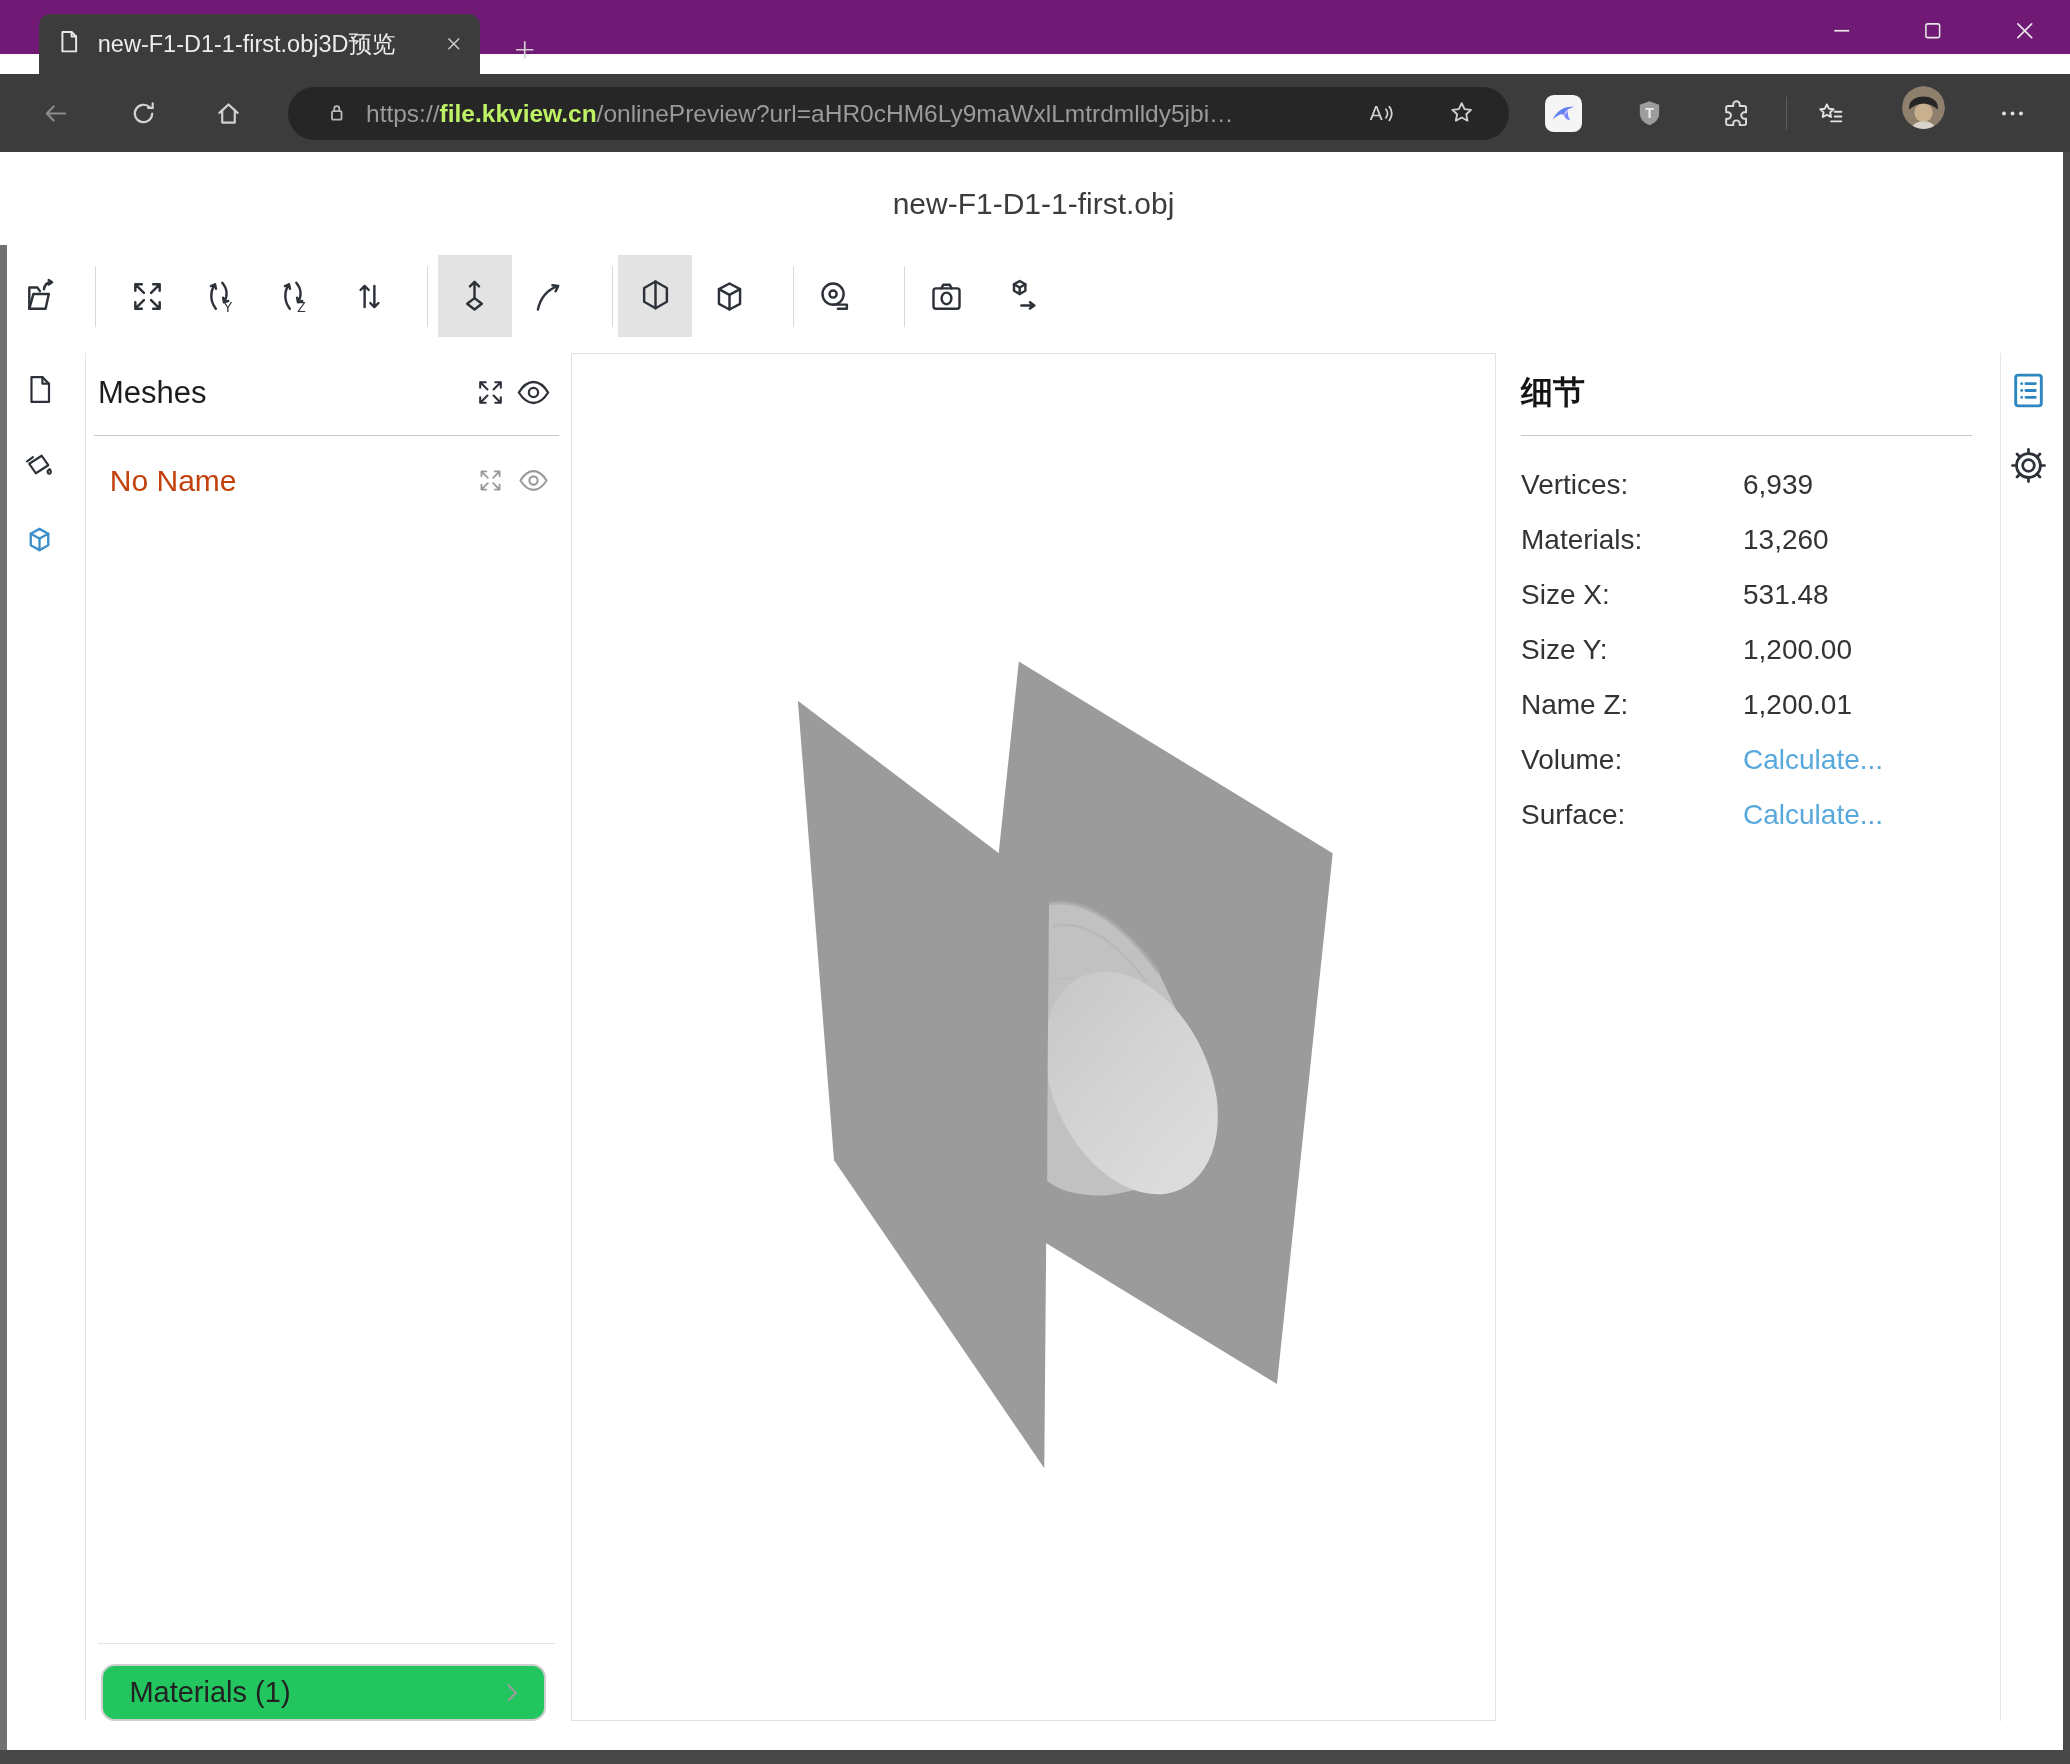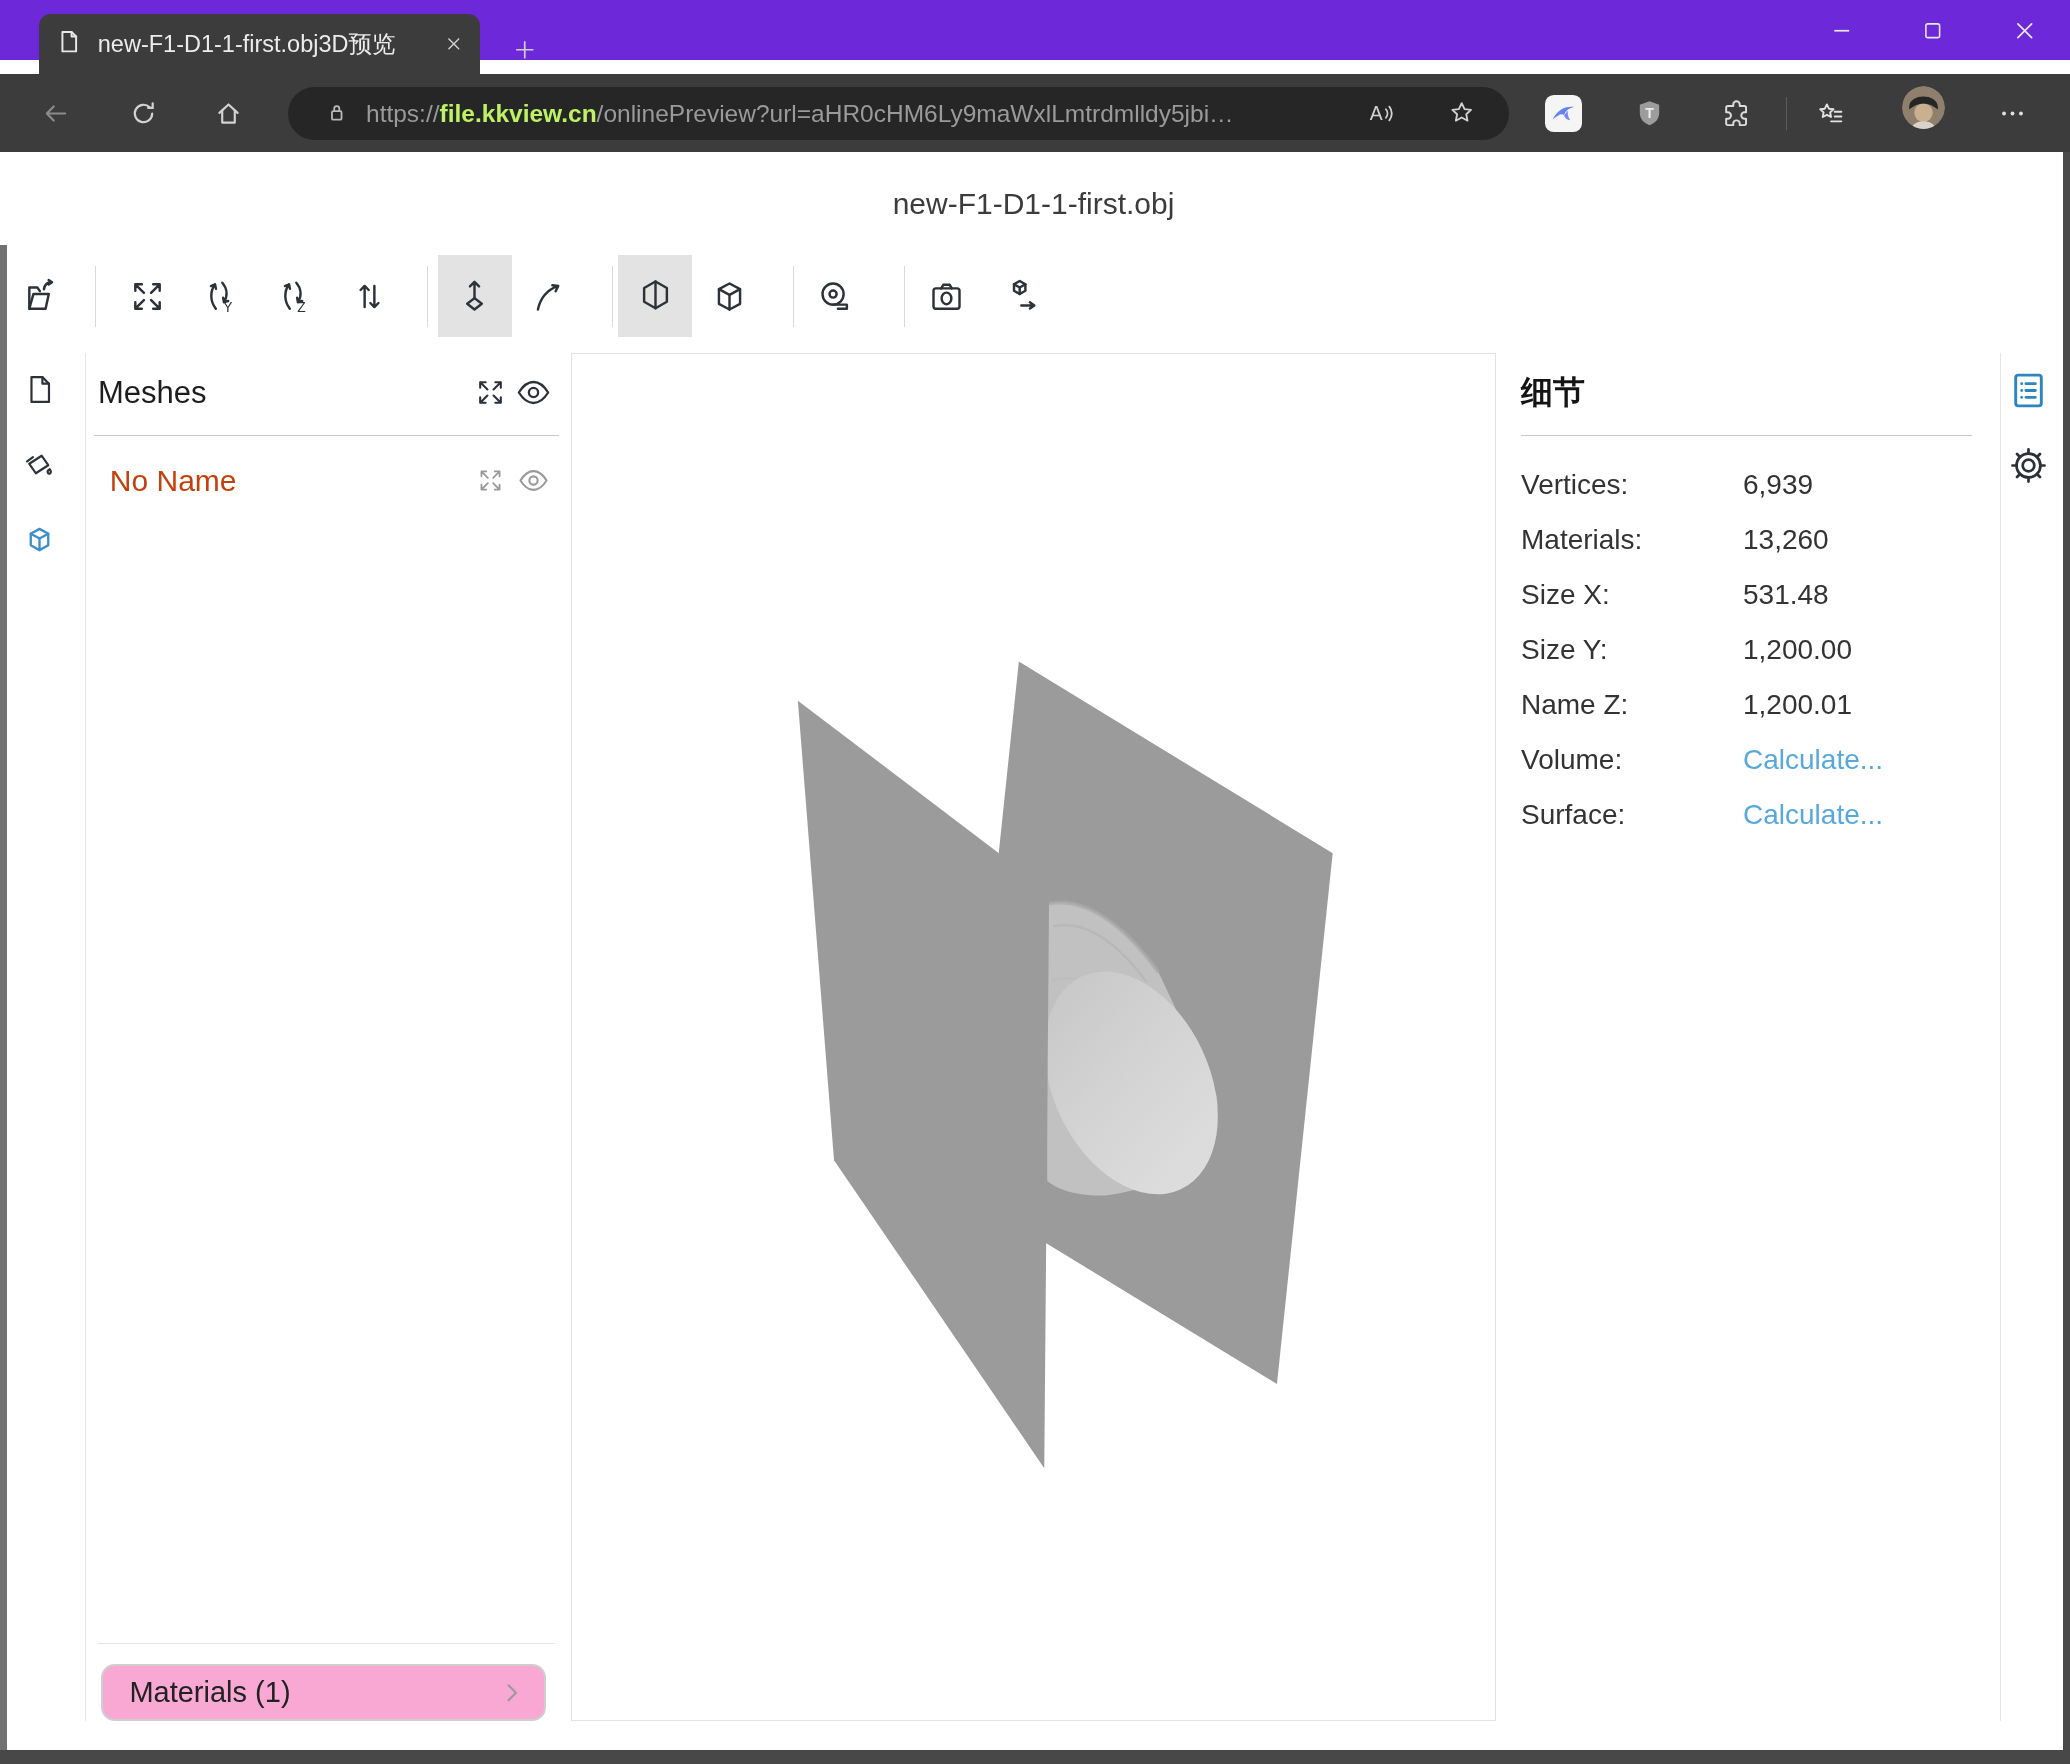--- a/index.html
+++ b/index.html
@@ -1,20 +1,20 @@
 <!DOCTYPE html>
 <html><head>
 <meta charset="utf-8">
 <style>
   * { margin:0; padding:0; box-sizing:border-box; }
   body { background:#1b1b1b; font-family:"Liberation Sans", sans-serif; }
   .screen { position:relative; width:2070px; height:1764px; overflow:hidden; background:#fff; }
 
   
-  .titlebar { position:absolute; left:0; top:0; width:2070px; height:60px; background:#6d28d9; }
+  .titlebar { position:absolute; left:0; top:0; width:2070px; height:54px; background:#701a75; }
   .tab { position:absolute; left:39px; top:13.7px; width:441px; height:60px; background:#3c3c3c;
          border-radius:11.8px 11.8px 0 0; display:flex; align-items:center; padding:0 9.8px 0 15.7px; }
   .tab-title { flex:1; color:#ececec; font-size:23.5px; white-space:nowrap; overflow:hidden; margin-left:15.7px; }
   .tab-close { width:33px; height:33px; display:flex; align-items:center; justify-content:center; border-radius:5.9px; }
   .newtab { position:absolute; left:502px; top:27.4px; width:45px; height:45px; display:flex; align-items:center; justify-content:center; }
   .wctl { position:absolute; top:0; width:63px; height:61px; display:flex; align-items:center; justify-content:center; }
   .navbar { position:absolute; left:0; top:74px; width:2070px; height:78px; background:#3c3c3c; }
   .nbtn { position:absolute; top:15.7px; width:47px; height:47px; display:flex; align-items:center; justify-content:center; border-radius:7.8px; }
   .urlpill { position:absolute; left:288px; top:12.7px; width:1221px; height:53px; background:#262626; border-radius:26.5px; }
   .url-text { position:absolute; left:78px; top:0; width:980px; height:53px; line-height:53px; font-size:24.5px;
@@ -44,21 +44,21 @@
 
   .meshes { position:absolute; left:98px; top:0; width:457px; height:1612px; }
   .m-head { position:absolute; left:0; top:214px; width:457px; height:53px; display:flex; align-items:center; }
   .m-head .m-title { font-size:31px; font-weight:500; color:#1d1d1d; flex:1; }
   .m-divider { position:absolute; left:-3.9px; top:283px; width:465px; height:1px; background:#c8c8c8; }
   .m-row { position:absolute; left:0; top:302px; width:457px; height:53px; display:flex; align-items:center; }
   .m-row .m-name { font-size:30px; color:#c2410c; flex:1; padding-left:11.8px; }
   .pbtn { width:43px; height:43px; display:flex; align-items:center; justify-content:center; }
   .mat-divider { position:absolute; left:0; top:1491px; width:457px; height:1px; background:#e3e3e3; }
   .mat-btn { position:absolute; left:2.9px; top:1512px; width:445px; height:57px; border:2px solid #cfcfcf;
-             border-radius:13.7px; display:flex; align-items:center; padding:0 19.6px 0 26.5px; background:#f9a8d4; }
+             border-radius:13.7px; display:flex; align-items:center; padding:0 19.6px 0 26.5px; background:#22c55e; }
   .mat-btn span { flex:1; font-size:29px; color:#222; }
 
   .viewport { position:absolute; left:571px; top:201px; width:925px; height:1368px; border:1px solid #e2e2e2; background:#fff; }
 
   .details { position:absolute; left:1521px; top:0; width:451px; }
   .d-head { position:absolute; left:0; top:214px; height:53px; font-size:32px; font-weight:700; color:#141414; line-height:53px; }
   .d-divider { position:absolute; left:0; top:283px; width:451px; height:1px; background:#c8c8c8; }
   .d-rows { position:absolute; left:0; top:305px; width:451px; }
   .d-row { position:relative; height:55px; }
   .d-label { position:absolute; left:0; top:0; line-height:55px; font-size:28px; color:#333; }

